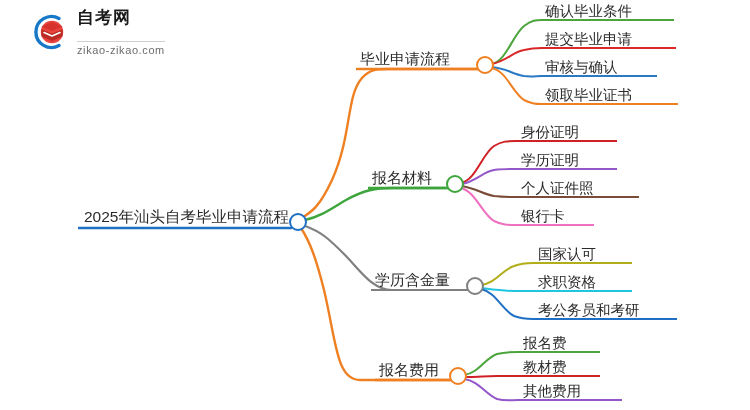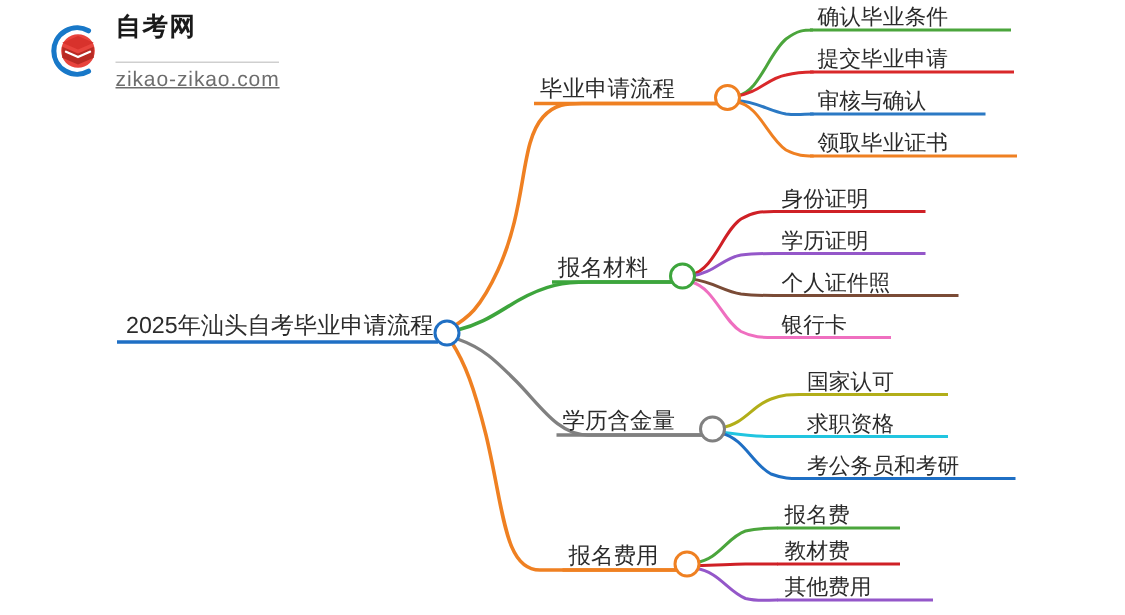--- a/index.html
+++ b/index.html
@@ -29,26 +29,25 @@
   #logo-title {
     font-size: 17px;
     font-weight: bold;
     color: #1a1a1a;
     letter-spacing: 1px;
     line-height: 1.15;
     border-bottom: 1px solid #cfcfcf;
     padding-bottom: 13px;
   }
   #logo-sub {
-    font-size: 14px;
+    font-size: 11px;
     color: #6d6d6d;
     letter-spacing: 0.6px;
     line-height: 1.2;
     padding-top: 2px;
-    text-decoration: underline;
   }
   
   #map { position: absolute; left: 0; top: 0; width: 750px; height: 410px; }
   .node-label {
     font-family: "Liberation Sans", "DejaVu Sans", sans-serif;
     fill: #2b2b2b;
     dominant-baseline: alphabetic;
   }
   .root-label { font-size: 15.5px; }
   .branch-label { font-size: 15px; }

